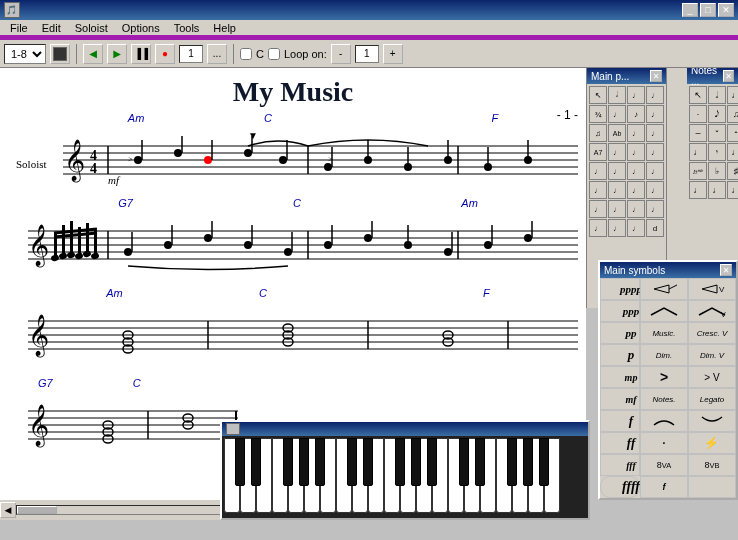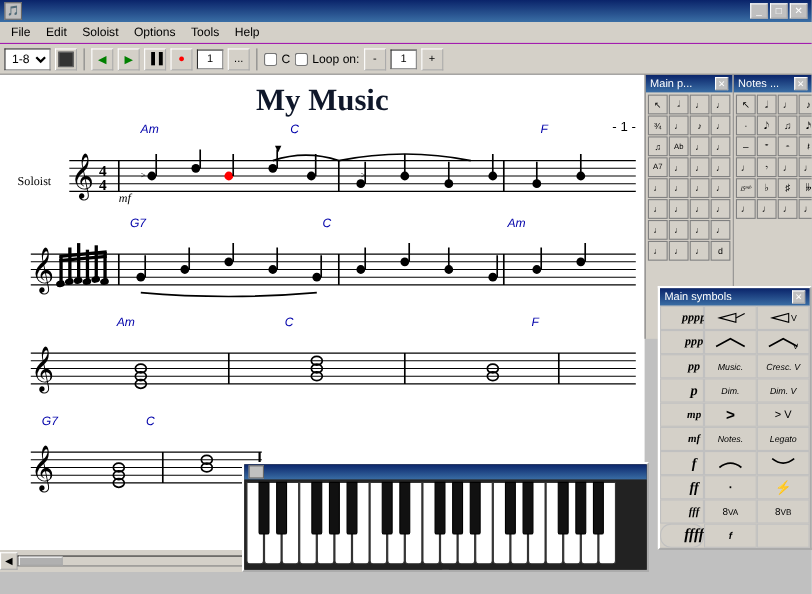--- a/index.html
+++ b/index.html
@@ -26,21 +26,21 @@
       cursor: pointer;
     }
 
     
     .menu-bar {
       background: #d4d0c8;
       height: 20px;
       display: flex;
       align-items: center;
       padding: 0 4px;
-      border-bottom: 1px solid #a21caf;
+      border-bottom: 5px solid #a21caf;
       gap: 2px;
     }
     .menu-item {
       padding: 1px 6px;
       font-size: 11px;
       cursor: pointer;
     }
 
     
     .toolbar {
@@ -130,20 +130,21 @@
     
     .right-panel-notes {
       width: 72px;
       background: #d4d0c8;
       border-left: 1px solid #808080;
       position: absolute;
       top: 0;
       right: 80px;
       height: 240px;
       overflow: hidden;
+      padding-left: 20px;
     }
 
     
     .main-symbols {
       position: absolute;
       bottom: 40px;
       right: 0;
       width: 140px;
       background: #d4d0c8;
       border: 2px outset #fff;

